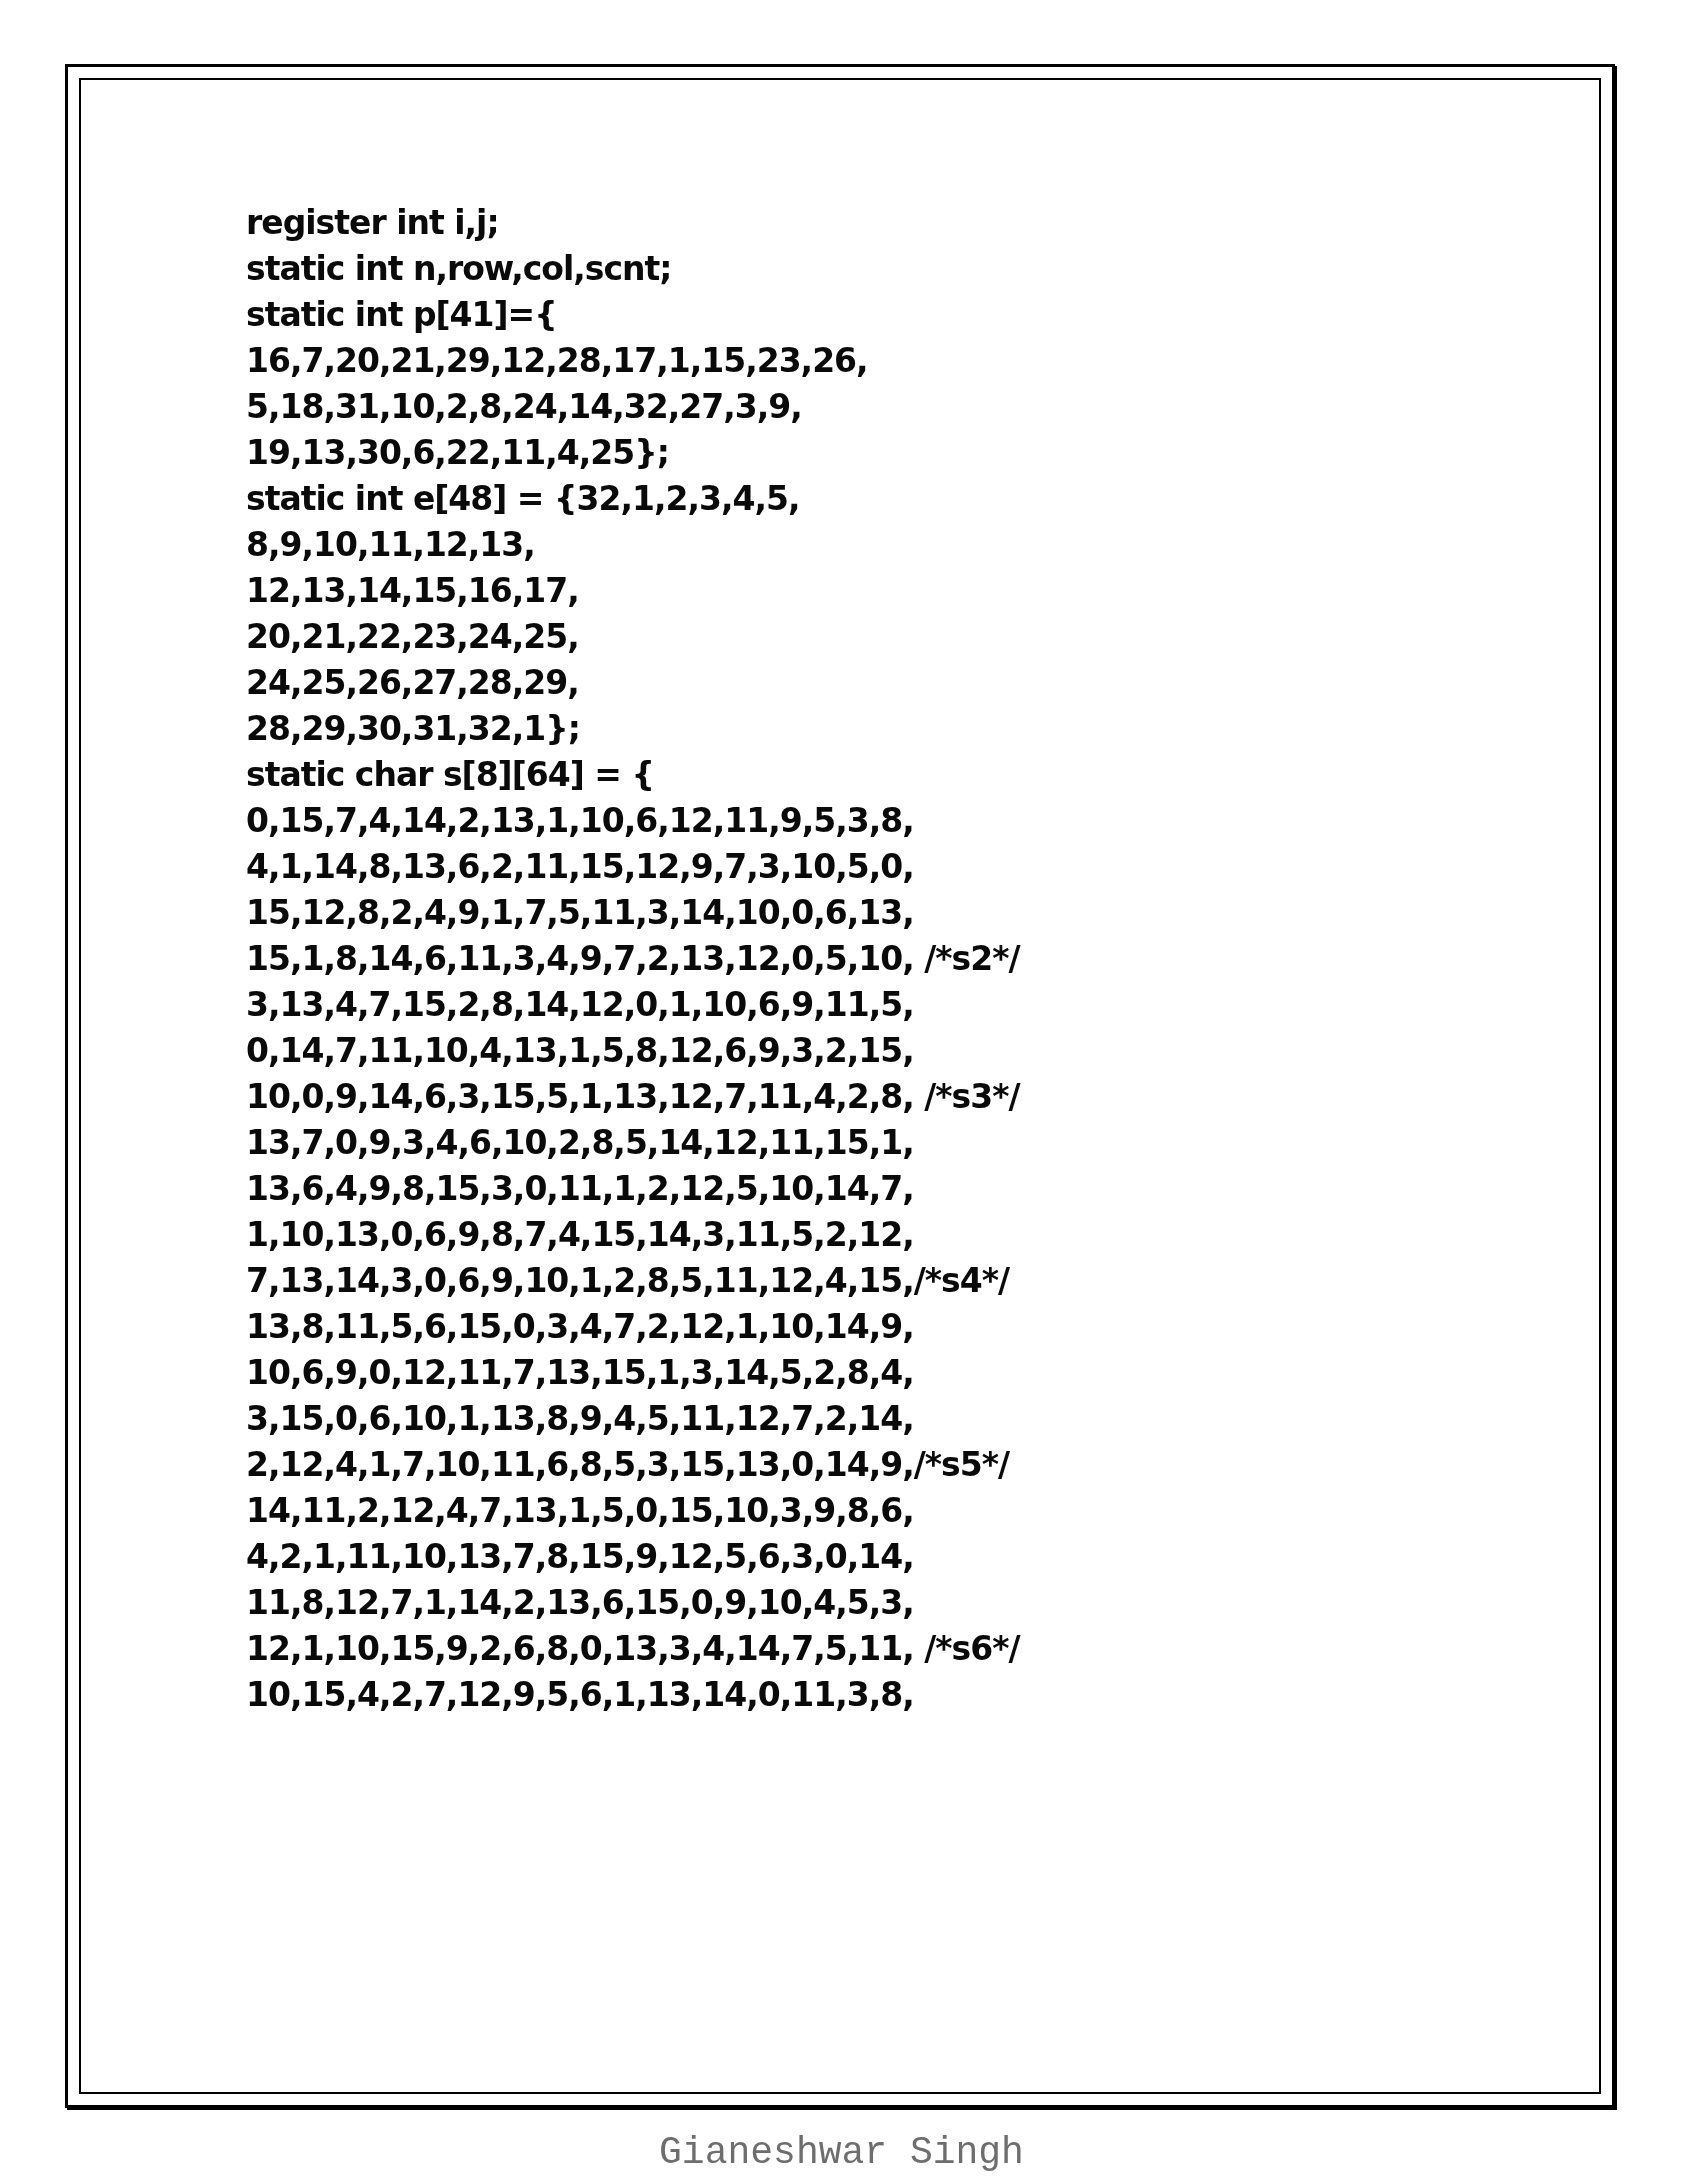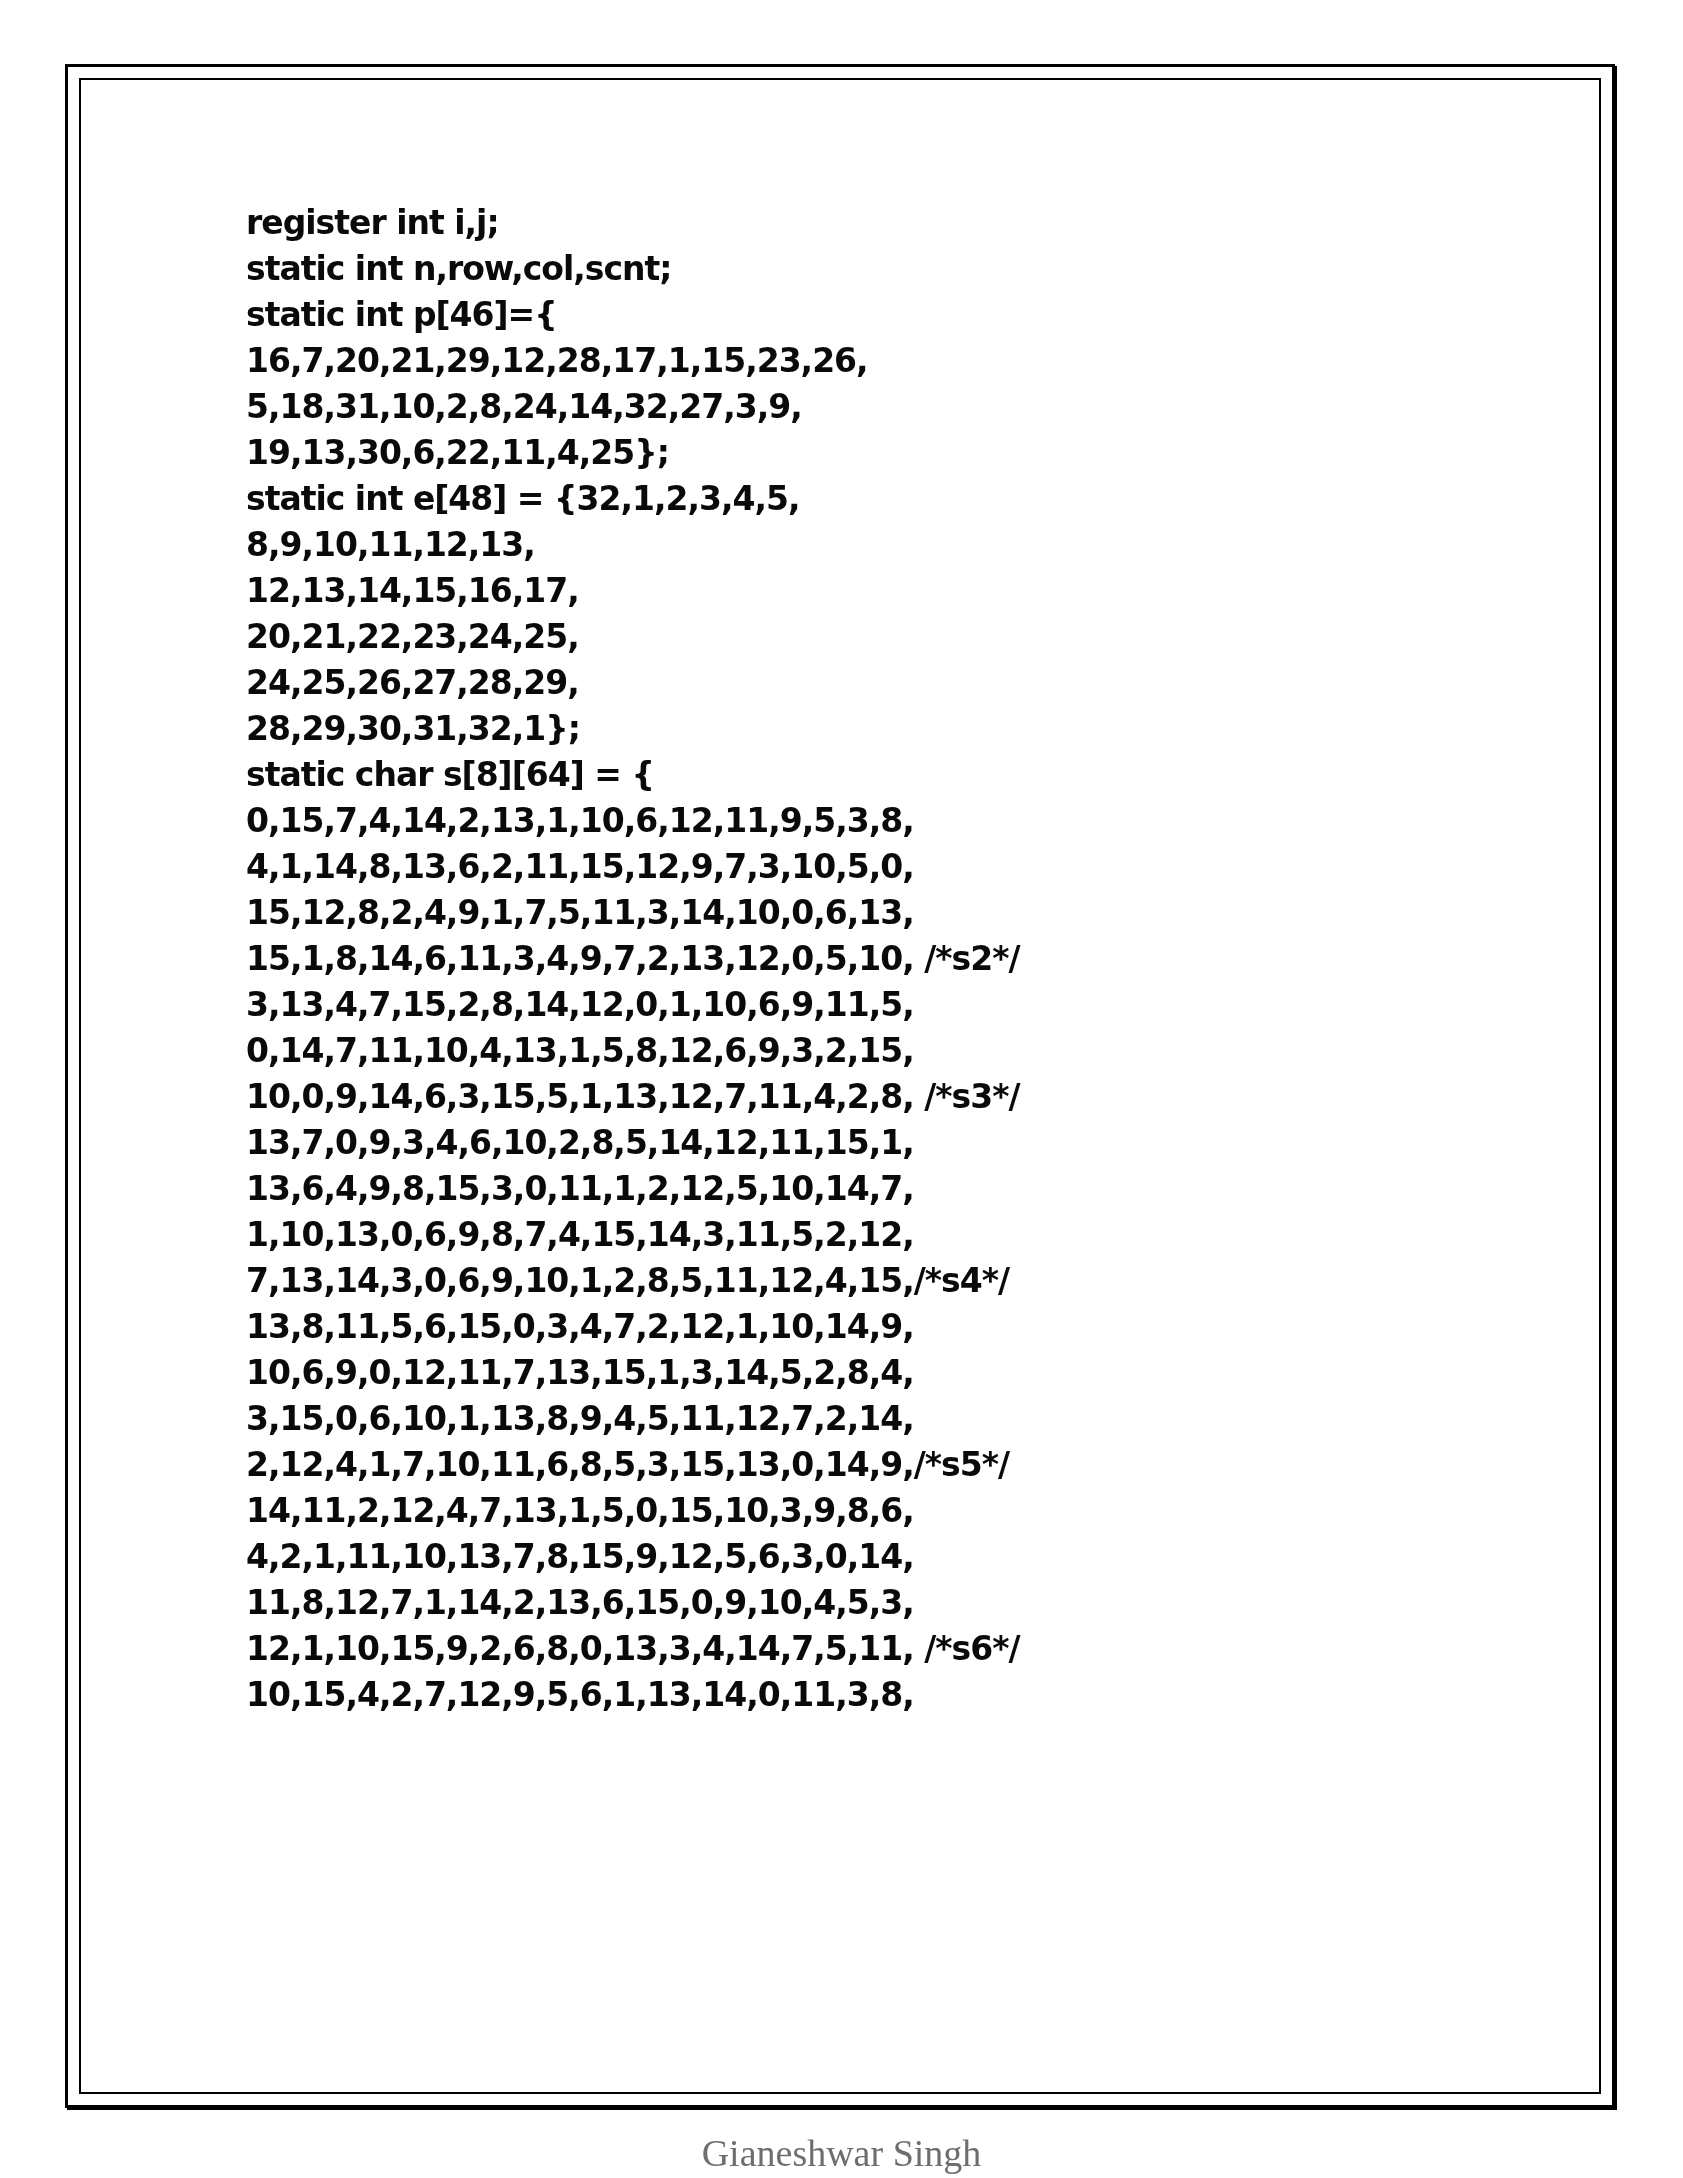--- a/index.html
+++ b/index.html
@@ -51,39 +51,39 @@
     letter-spacing: -1px;
     white-space: pre;
     color: #0a0a0a;
   }
   .footer {
     position: absolute;
     left: 0;
     top: 2131px;
     width: 1683px;
     text-align: center;
-    font-family: Liberation Serif, serif;
+    font-family: Liberation Mono, monospace;
     font-size: 38px;
     color: #6e6e6e;
   }
 </style>
 </head>
 <body>
 
 <div class="page">
 
   <div class="border-outer">
     <div class="border-inner"></div>
   </div>
 
   <div class="code-block">
 
   <div class="code-line">register int i,j;</div>
       <div class="code-line">static int n,row,col,scnt;</div>
-      <div class="code-line">static int p[46]={</div>
+      <div class="code-line">static int p[41]={</div>
       <div class="code-line">16,7,20,21,29,12,28,17,1,15,23,26,</div>
       <div class="code-line">5,18,31,10,2,8,24,14,32,27,3,9,</div>
       <div class="code-line">19,13,30,6,22,11,4,25};</div>
       <div class="code-line">static int e[48] = {32,1,2,3,4,5,</div>
       <div class="code-line">8,9,10,11,12,13,</div>
       <div class="code-line">12,13,14,15,16,17,</div>
       <div class="code-line">20,21,22,23,24,25,</div>
       <div class="code-line">24,25,26,27,28,29,</div>
       <div class="code-line">28,29,30,31,32,1};</div>
       <div class="code-line">static char s[8][64] = {</div>

